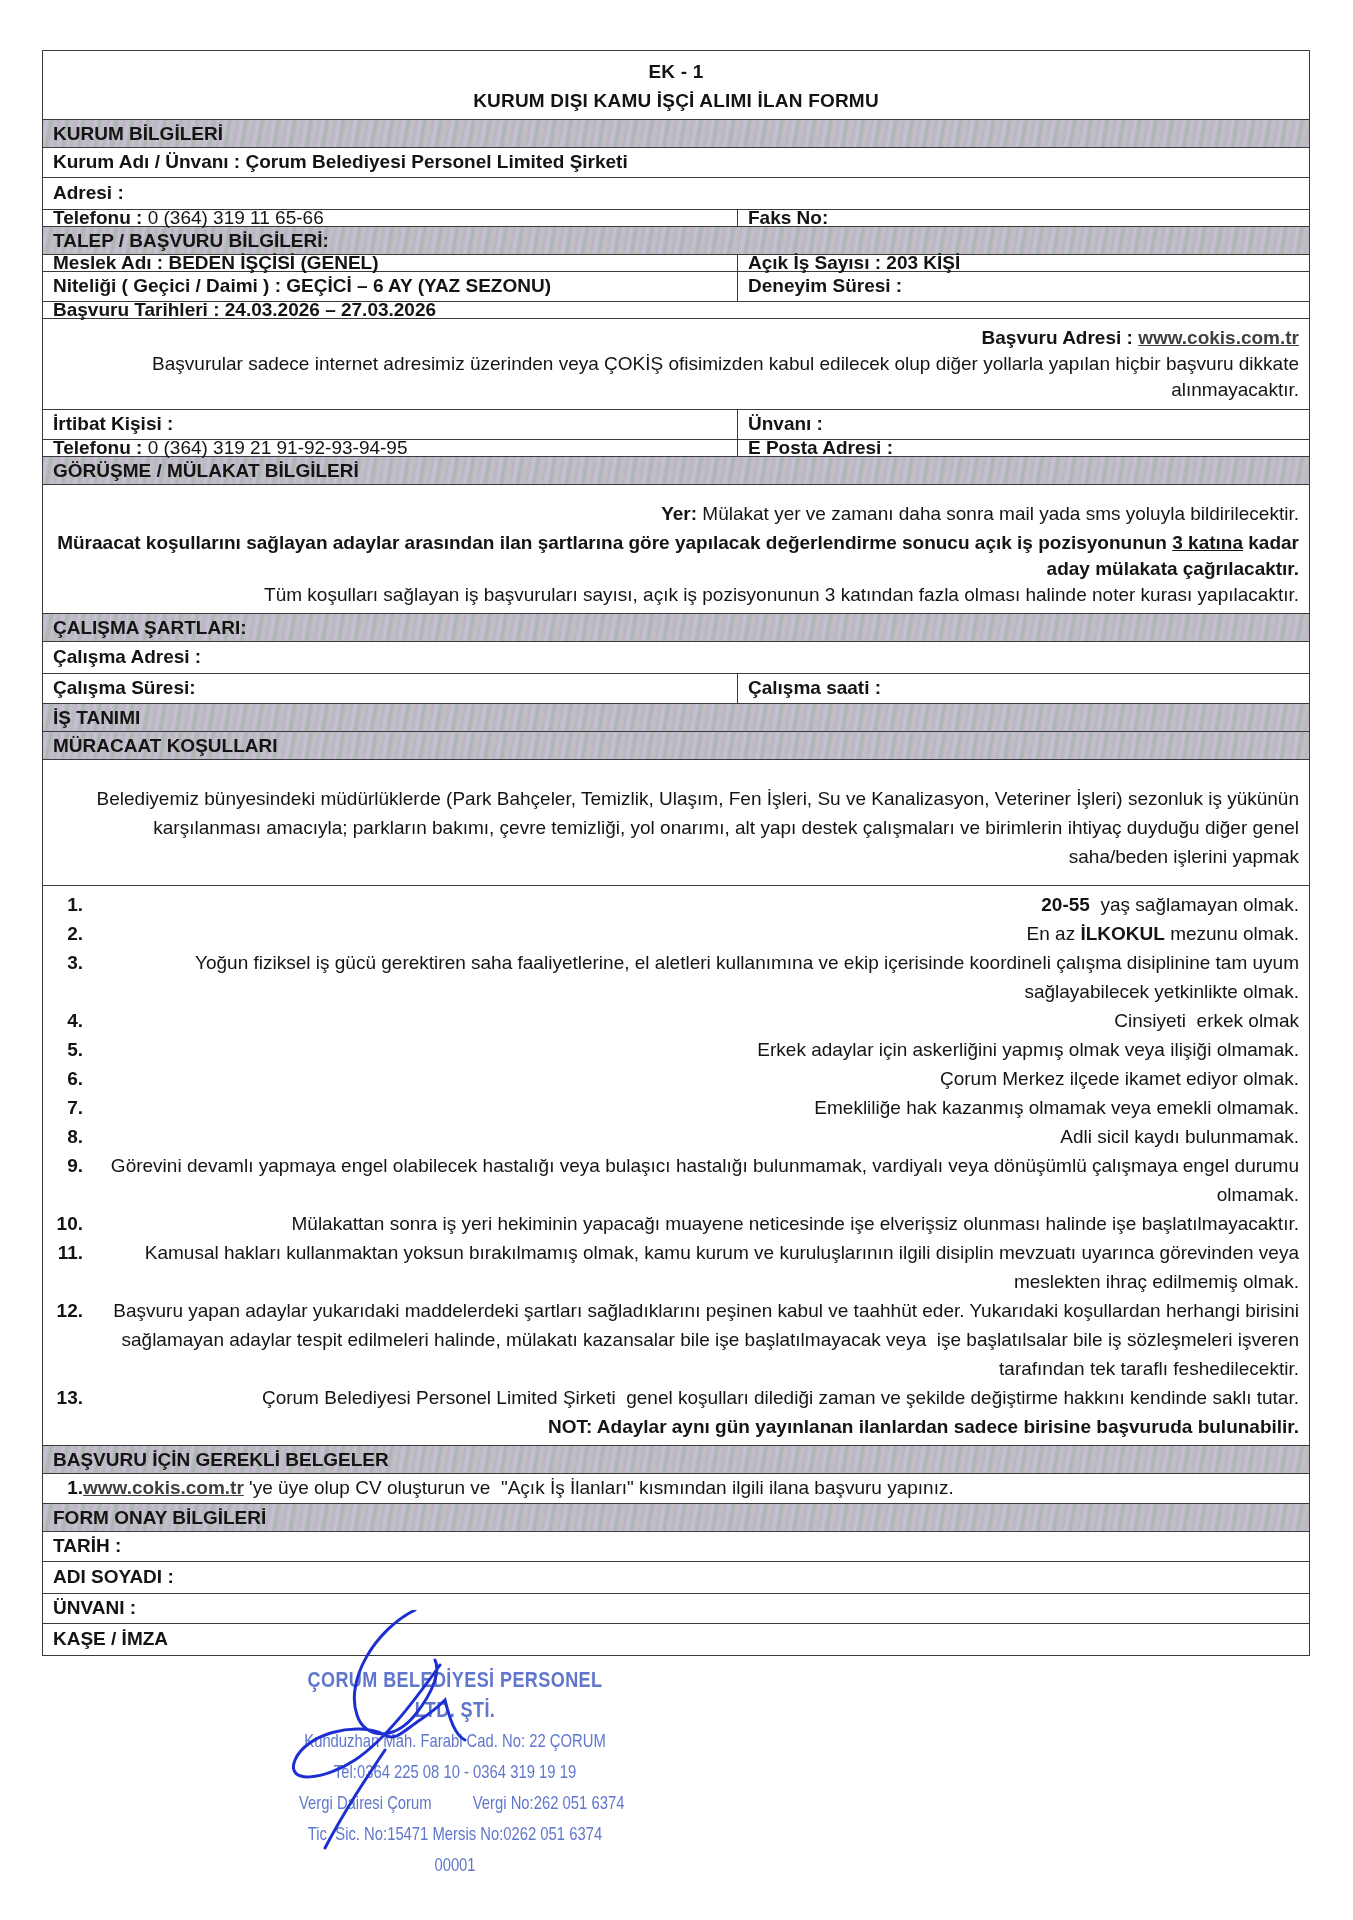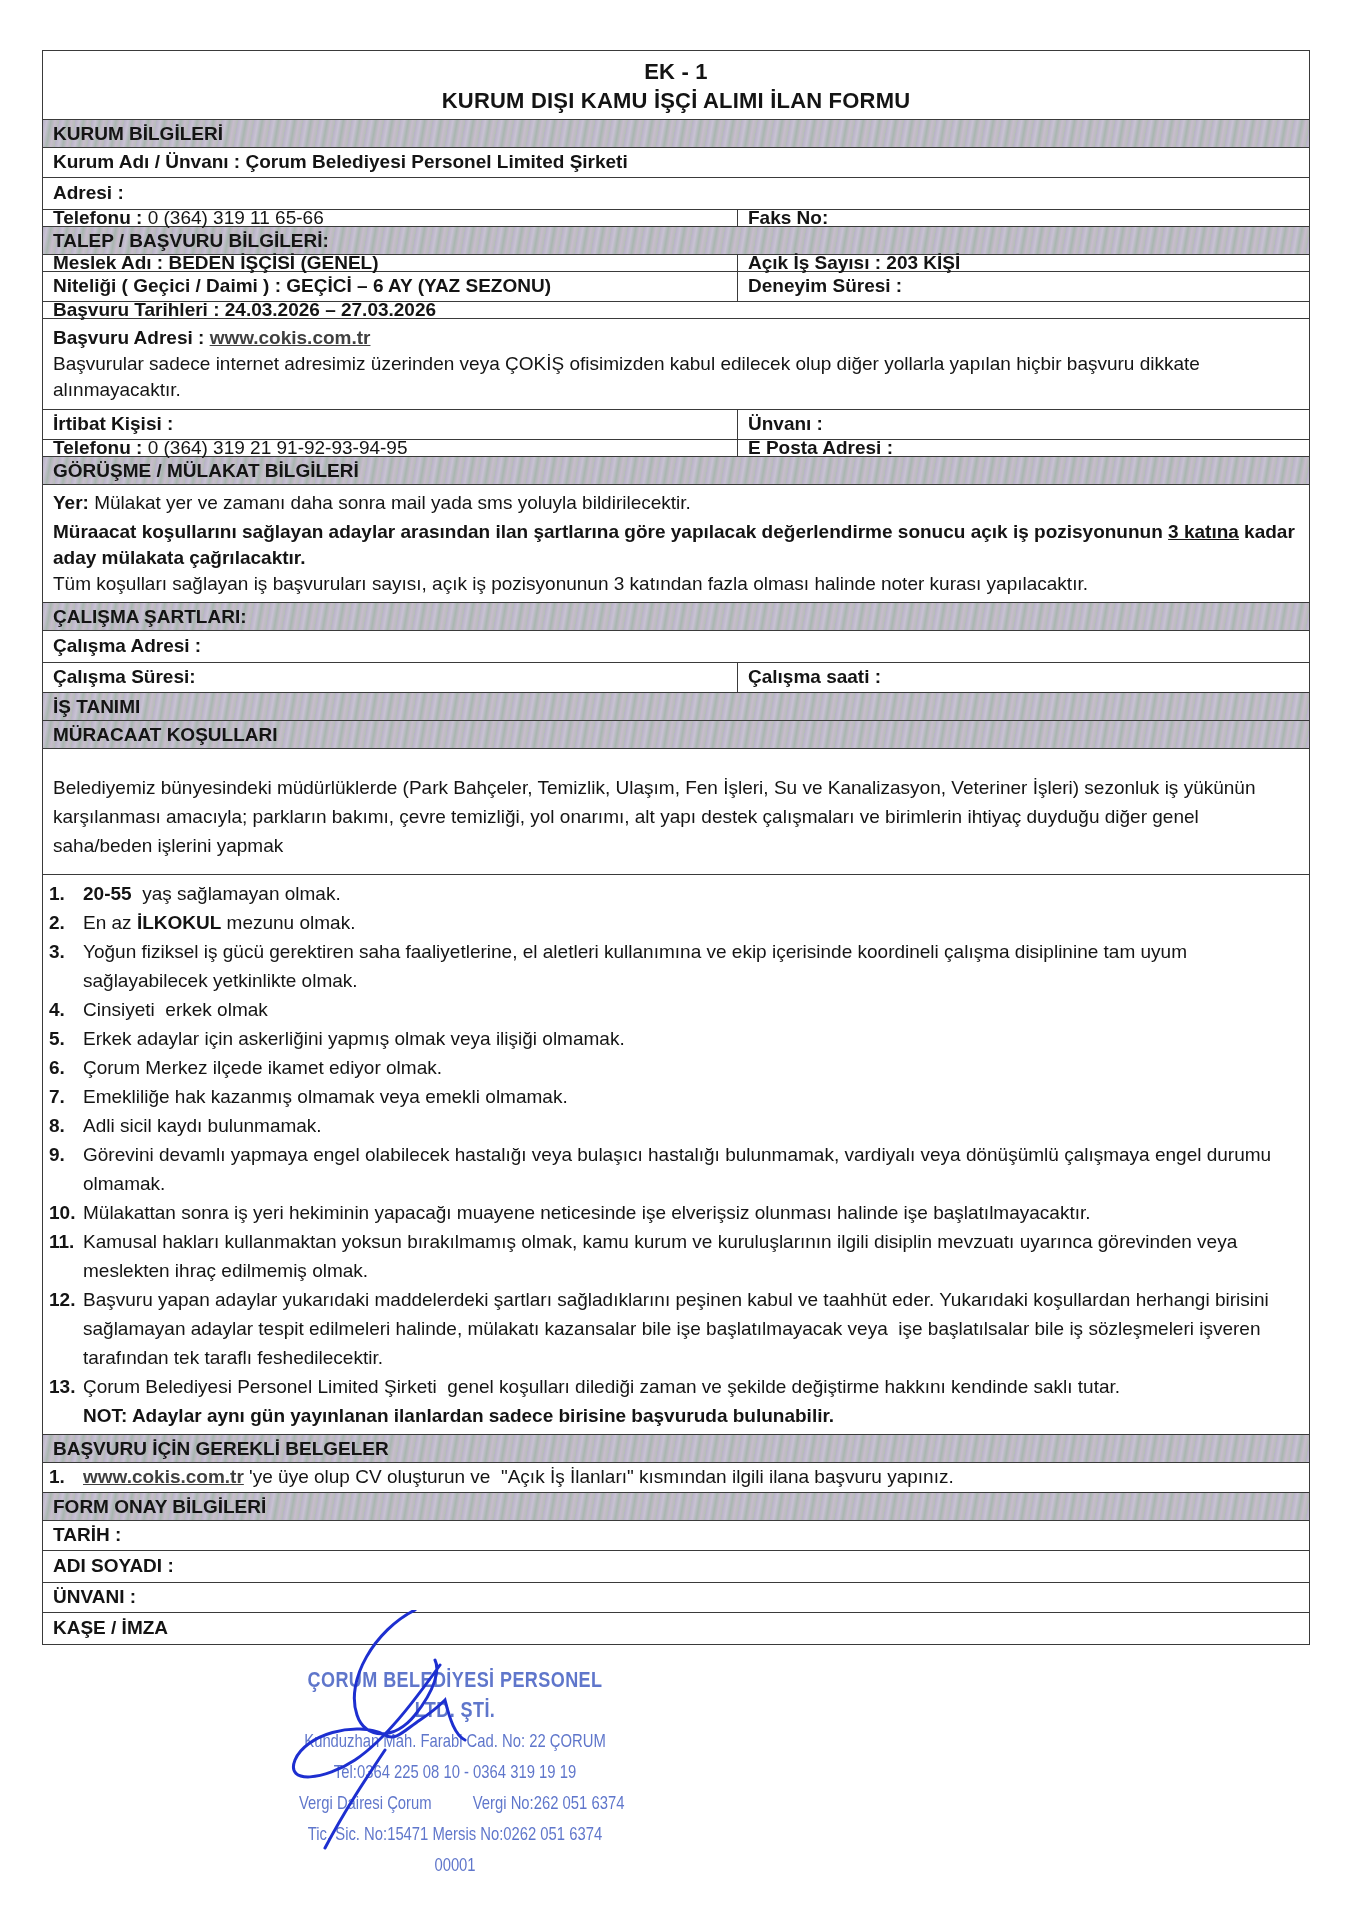--- a/index.html
+++ b/index.html
@@ -1,27 +1,27 @@
 <!DOCTYPE html>
 <html><head>
 <meta charset="utf-8">
 <style>
   html, body { margin:0; padding:0; background:#ffffff; }
   body { width:1353px; height:1920px; position:relative; overflow:hidden;
          font-family:"Liberation Sans", "DejaVu Sans", sans-serif; color:#141414; }
   .form { position:absolute; left:42px; top:50px; width:1268px; border:1.5px solid #3a3a3a; box-sizing:border-box; }
-  .row { border-top:1.5px solid #3a3a3a; box-sizing:border-box; display:flex; align-items:stretch; }
+  .row { border-top:1.5px solid #3a3a3a; box-sizing:border-box; display:flex; align-items:stretch;text-align:right; }
   .row:first-child { border-top:none; }
   .cell { box-sizing:border-box; padding:0 10px; display:flex; align-items:center; font-size:19px; line-height:1.2; }
   .cell.full { width:100%; }
   .cell.left { width:695px; border-right:1.5px solid #3a3a3a; }
   .cell.right { flex:1; }
   .b { font-weight:bold; }
   .title-block { text-align:center; padding:6px 0 4px; }
-  .title-block div { font-size:22px; font-weight:bold; line-height:29px; letter-spacing:0.2px; }
+  .title-block div { font-size:19px; font-weight:bold; line-height:29px; letter-spacing:0.2px; }
   .section { height:28px; font-weight:bold; font-size:19px; padding:0 10px; display:flex; align-items:center;
              background: repeating-linear-gradient(100deg, #b8b3c6 0px, #c9c2d4 4px, #a9b6b0 8px, #c8bccd 12px, #b6bdb8 16px); }
   .h30 { height:30px; } .h32 { height:32px; } .h29 { height:17px; }
   .para { display:block; padding:4px 10px 6px; font-size:19px; line-height:26px; }
   .para p { margin:0; }
   .ul { text-decoration:underline; }
   .isdesc { display:block; padding:24px 10px 14px; font-size:19px; line-height:29px; }
   .list { display:block; padding:4px 10px 4px 6px; font-size:19px; }
   .li { display:flex; line-height:29px; }
   .li .num { width:34px; flex:none; font-weight:bold; }
@@ -120,21 +120,21 @@
       <span style="white-space:pre"> 0 (364) 319 21 91-92-93-94-95</span>
     </div>
     <div class="cell right">
       <span class="b">E Posta Adresi :</span>
       <span></span>
     </div>
   </div>
 
   <div class="row section">GÖRÜŞME / MÜLAKAT BİLGİLERİ</div>
   <div class="row" style="display:block;">
-    <div class="para" style="padding-top:5px; padding-bottom:5px;">
+    <div class="para" style="padding-top:16px; padding-bottom:5px;">
       <p>
         <span class="b">Yer:</span><span style="white-space:pre-wrap"> Mülakat yer ve zamanı daha sonra mail yada sms yoluyla bildirilecektir.</span>
       </p>
       <p class="b" style="margin-top:3px;"><span>Müraacat koşullarını sağlayan adaylar arasından ilan şartlarına göre yapılacak değerlendirme sonucu açık iş pozisyonunun </span><span class="ul">3 katına</span><span> kadar aday mülakata çağrılacaktır.</span></p>
       <p>Tüm koşulları sağlayan iş başvuruları sayısı, açık iş pozisyonunun 3 katından fazla olması halinde noter kurası yapılacaktır.</p>
     </div>
   </div>
 
   <div class="row section">ÇALIŞMA ŞARTLARI:</div>
   <div class="row h32">

